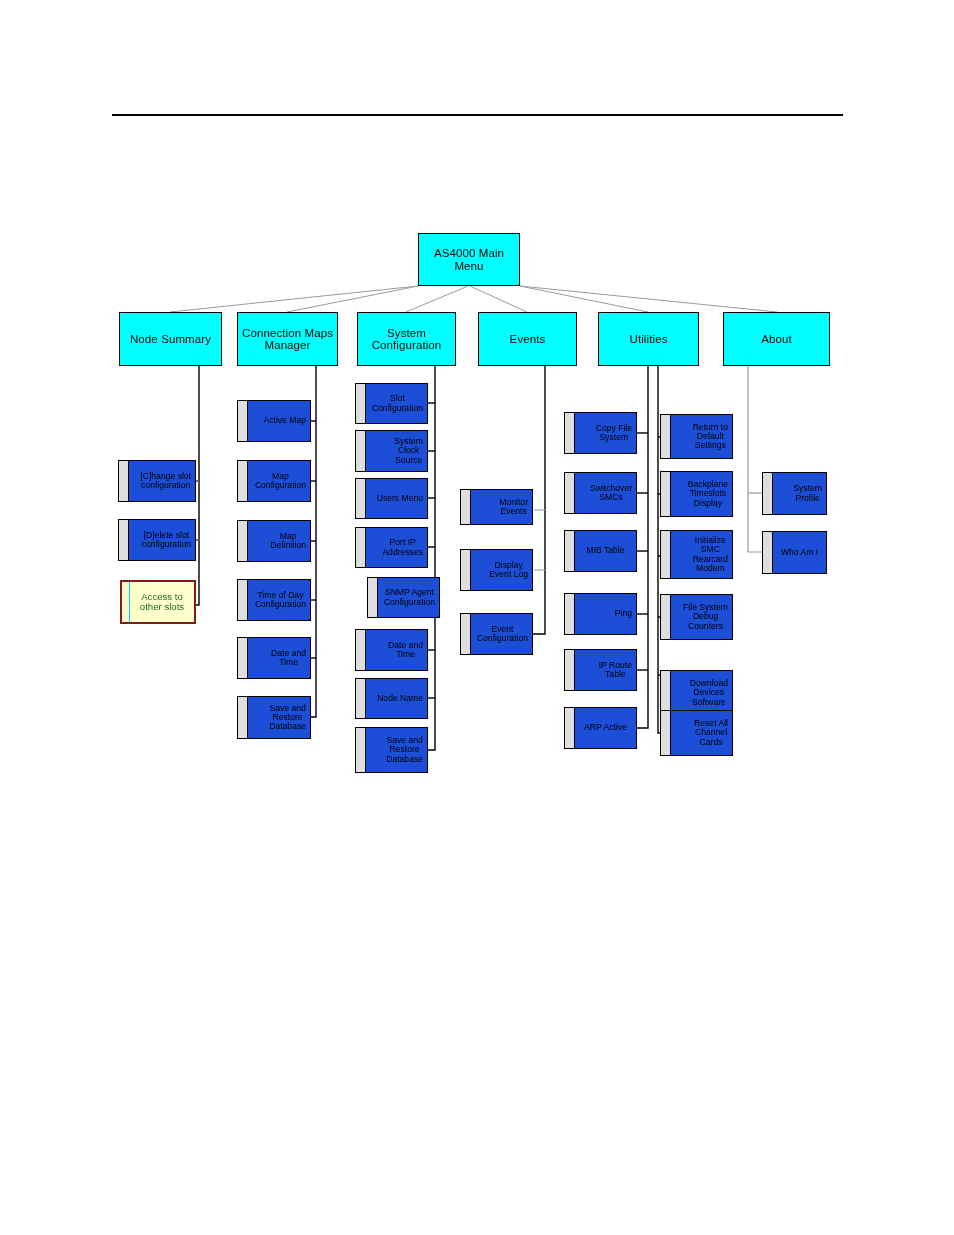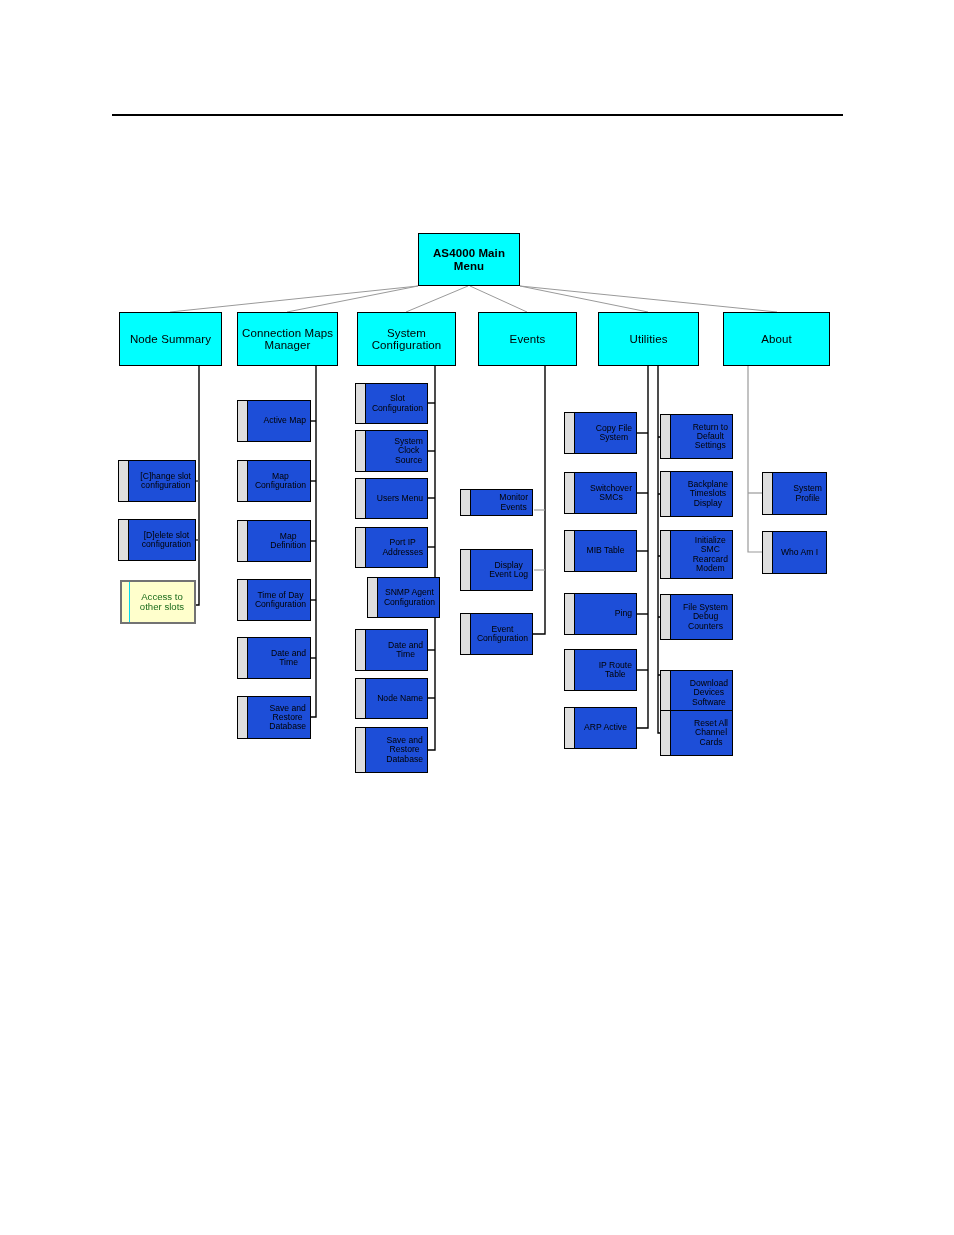--- a/index.html
+++ b/index.html
@@ -76,21 +76,21 @@
     background: #dedede;
     border-right: 1.3px solid #000000;
   }
   .node.leaf.centertext {
     justify-content: center;
     padding-right: 3px;
   }
   
   .node.highlight {
     background: #ffffcc;
-    border: 2px solid #737373;
+    border: 2px solid #7f1d1d;
     color: #1b6b1b;
     font-size: 9.6px;
     justify-content: center;
     padding-left: 10px;
     padding-right: 2px;
   }
   .node.highlight .tab {
     position: absolute;
     left: 0; top: 0; bottom: 0;
     width: 7px;
@@ -175,21 +175,21 @@
       <line x1="658" y1="617" x2="660" y2="617"></line>
       <line x1="658" y1="675" x2="660" y2="675"></line>
     </g>
 
     <g stroke="#9a9a9a" stroke-width="1.2" fill="none">
       <path d="M748 366 L748 552 L763 552"></path>
       <line x1="748" y1="493" x2="763" y2="493"></line>
     </g>
   </svg>
 
-  <div class="node cyan root" style="left:418px; top:233px; width:102px; height:53px;font-weight:bold;">
+  <div class="node cyan root" style="left:418px; top:233px; width:102px; height:53px;">
     <span class="label">AS4000 Main
 Menu</span>
   </div>
 
   <div class="node cyan" style="left:237px; top:312px; width:101px; height:54px;">
     <span class="label">Connection Maps
 Manager</span>
   </div>
   <div class="node cyan" style="left:119px; top:312px; width:103px; height:54px;">
     <span class="label">Node Summary</span>
@@ -289,21 +289,21 @@
     <span class="tab"></span>
     <span class="label">Node Name</span>
   </div>
   <div class="node leaf" style="left:355px; top:727px; width:73px; height:46px;">
     <span class="tab"></span>
     <span class="label">Save and
 Restore
 Database</span>
   </div>
 
-  <div class="node leaf" style="left:460px; top:489px; width:73px; height:27px;justify-content:flex-end;">
+  <div class="node leaf" style="left:460px; top:489px; width:73px; height:36px;justify-content:flex-end;">
     <span class="tab"></span>
     <span class="label">Monitor
 Events</span>
   </div>
   <div class="node leaf" style="left:460px; top:549px; width:73px; height:42px;">
     <span class="tab"></span>
     <span class="label">Display
 Event Log</span>
   </div>
   <div class="node leaf" style="left:460px; top:613px; width:73px; height:42px;">

